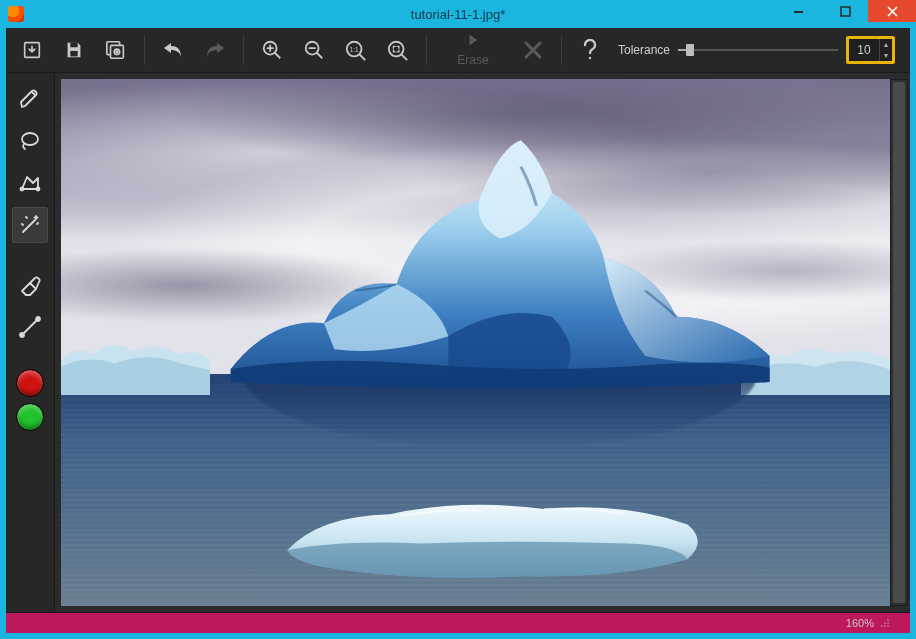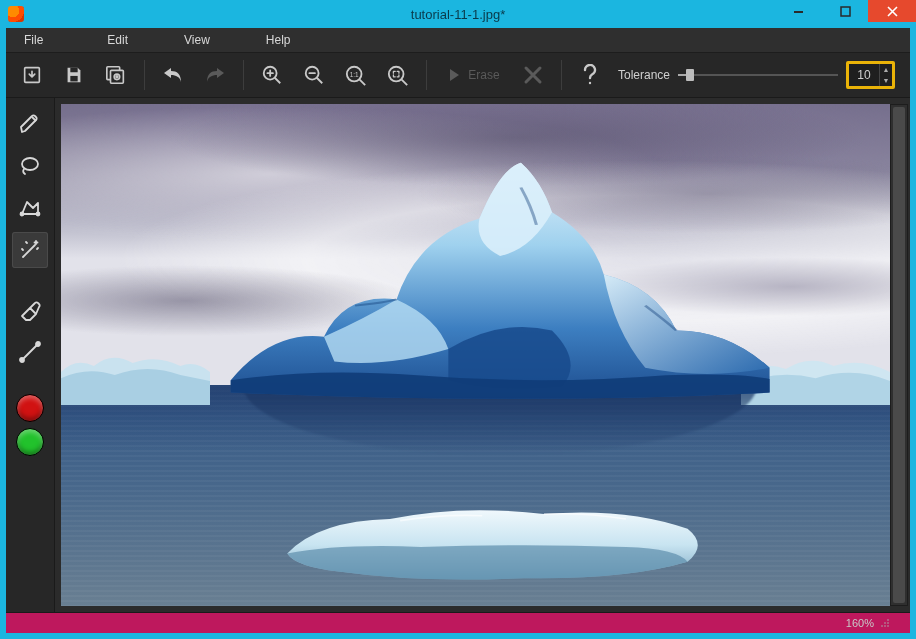--- a/index.html
+++ b/index.html
@@ -9,21 +9,21 @@
   .win-controls{position:absolute;right:0;top:0;display:flex;height:22px;}
   .win-btn{width:46px;height:22px;display:flex;align-items:center;justify-content:center;color:#2a2a2a;}
   .win-btn.close{background:#e6492d;color:#fff;width:48px;}
   .win-btn svg{display:block;}
   .app-body{position:absolute;left:6px;right:6px;top:28px;bottom:6px;background:#2f2f2f;display:flex;flex-direction:column;}
   .menubar{height:24px;display:flex;align-items:stretch;border-bottom:1px solid #1d1d1d;}
   .menu-item{color:#d8d8d8;padding:0 28px;display:flex;align-items:center;font-size:12px;}
   .menu-item:first-child{padding-left:18px;padding-right:36px;}
   .toolbar{height:44px;background:#272727;border-bottom:1px solid #1a1a1a;display:flex;align-items:center;padding:0 6px;gap:2px;}
   .tb-btn{width:40px;height:34px;display:flex;align-items:center;justify-content:center;color:#c9c9c9;border-radius:2px;}
-  .tb-btn.disabled{color:#5a5a5a;}
+  .tb-btn.disabled{color:#5a5a5a;flex-direction:column;}
   .tb-btn.erase-btn{width:76px;gap:6px;font-size:12px;}
   .tb-sep{width:1px;height:30px;background:#3d3d3d;margin:0 6px;}
   .tolerance-block{display:flex;align-items:center;gap:8px;margin-left:6px;color:#d0d0d0;font-size:12px;}
   .slider{position:relative;width:160px;height:14px;}
   .slider .track{position:absolute;left:0;right:0;top:6px;height:2px;background:#555;}
   .slider .track.fill{right:auto;width:12px;background:#aaa;}
   .slider .thumb{position:absolute;left:8px;top:1px;width:8px;height:12px;background:#bdbdbd;border-radius:1px;}
   .spinbox{display:flex;align-items:center;background:#1f1f1f;border:3px solid #eab308;border-radius:2px;height:22px;}
   .spinbox .val{width:30px;text-align:center;color:#cfcfcf;font-size:12px;}
   .spinbox .arrows{display:flex;flex-direction:column;width:12px;height:100%;border-left:1px solid #444;}
@@ -88,26 +88,20 @@
     <div class="win-btn close">
       <svg width="11" height="11" viewBox="0 0 11 11">
           <path d="M1 1 L10 10 M10 1 L1 10" stroke="currentColor" stroke-width="1.6"></path>
         </svg>
     </div>
   </div>
 </div>
 
 <div class="app-body">
 
-  <div class="menubar">
-    <div class="menu-item">File</div>
-    <div class="menu-item">Edit</div>
-    <div class="menu-item">View</div>
-    <div class="menu-item">Help</div>
-  </div>
 
   <div class="toolbar">
     <div class="tb-btn" title="Open">
       <svg width="22" height="22" viewBox="0 0 24 24" fill="none" stroke="currentColor" stroke-width="1.8">
           <rect x="4" y="4" width="16" height="16" rx="1"></rect>
           <path d="M12 8 v6 M9 11 l3 3 l3 -3" stroke-linecap="round" stroke-linejoin="round"></path>
         </svg>
     </div>
     <div class="tb-btn" title="Save">
       <svg width="22" height="22" viewBox="0 0 24 24" fill="currentColor">

